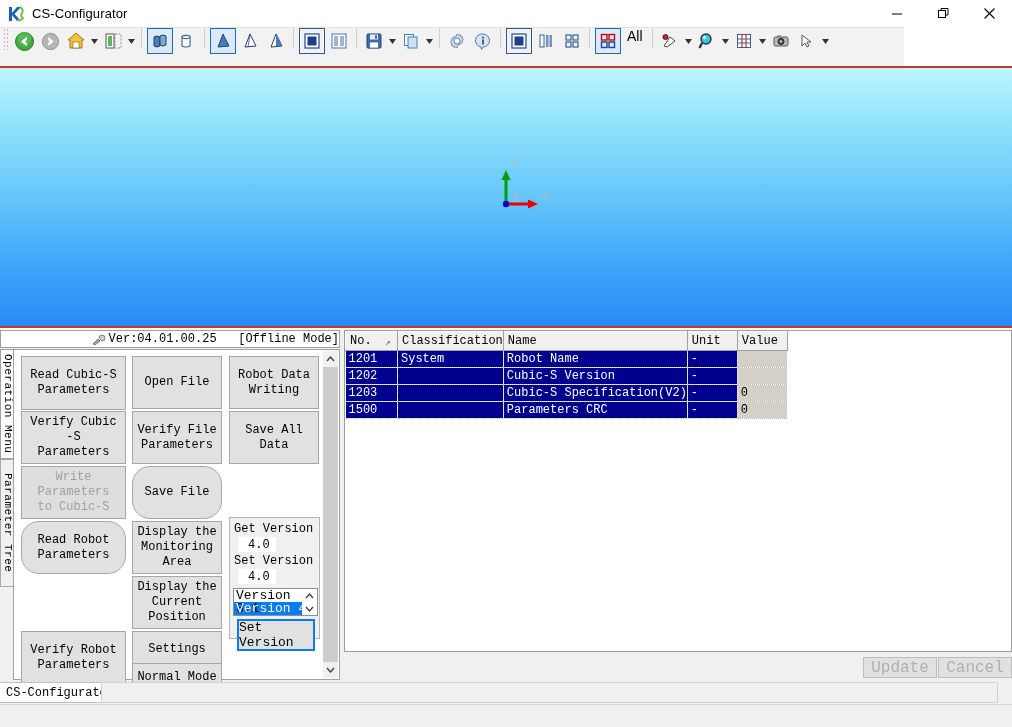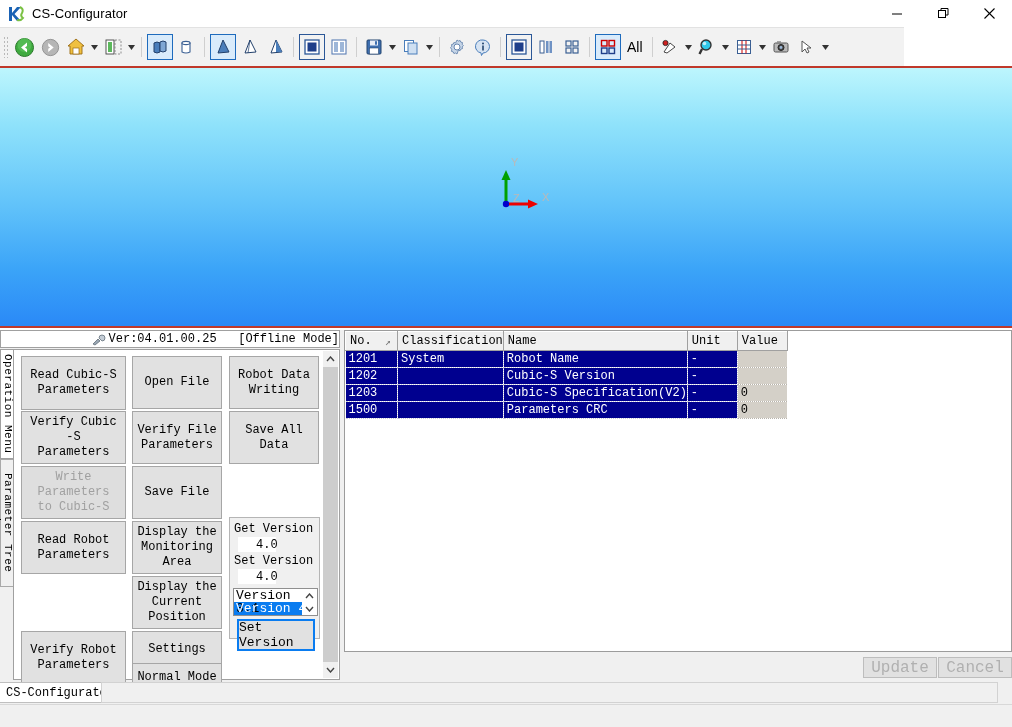--- a/index.html
+++ b/index.html
@@ -39,21 +39,21 @@
     width: 46px; height: 27px;
     display: flex; align-items: center; justify-content: center;
   }
   .win-btn svg { display: block; }
 
   
   .toolbar {
     position: absolute; left: 0; top: 27px; width: 904px; height: 39px;
     background: #f2f2f2;
     border-top: 1px solid #e2e2e2;
-    display: flex; align-items: center;
+    display: flex; 
     padding-left: 3px;
     box-sizing: border-box;
   }
   .tb-grip {
     width: 5px; height: 22px;
     background-image: radial-gradient(#b9b9b9 40%, transparent 41%);
     background-size: 3px 4px;
     margin-right: 3px;
   }
   .tb-item {
@@ -174,21 +174,21 @@
   .vb-label {
     position: absolute;
     font-family: "Liberation Mono", monospace;
     font-size: 12px; color: #000;
   }
   .vb-field {
     position: absolute;
     background: #ffffff;
     font-family: "Liberation Mono", monospace;
     font-size: 12px; color: #000;
-    padding-left: 18px;
+    padding-left: 10px;
     box-sizing: border-box;
     display: flex; align-items: center;
   }
   .vb-list {
     position: absolute;
     background: #ffffff;
     border: 1px solid #8f8f8f;
     box-sizing: border-box;
     overflow: hidden;
   }
@@ -630,29 +630,29 @@
     <div class="op-panel">
 
       <div class="btn" style="left:7px; top:6px; width:105px; height:54px;">Read Cubic-S
 Parameters</div>
       <div class="btn" style="left:7px; top:61px; width:105px; height:53px;">Verify Cubic
 -S
 Parameters</div>
       <div class="btn disabled" style="left:7px; top:116px; width:105px; height:53px;">Write
 Parameters
 to Cubic-S</div>
-      <div class="btn" style="left:7px; top:171px; width:105px; height:53px;">Read Robot
+      <div class="btn" style="left:7px; top:171px; width:105px; height:53px;border-radius:18px;">Read Robot
 Parameters</div>
       <div class="btn" style="left:7px; top:281px; width:105px; height:53px;">Verify Robot
 Parameters</div>
 
       <div class="btn" style="left:118px; top:6px; width:90px; height:53px;">Open File</div>
       <div class="btn" style="left:118px; top:61px; width:90px; height:53px;">Verify File
 Parameters</div>
-      <div class="btn" style="left:118px; top:116px; width:90px; height:53px;">Save File</div>
+      <div class="btn" style="left:118px; top:116px; width:90px; height:53px;border-radius:18px;">Save File</div>
       <div class="btn" style="left:118px; top:171px; width:90px; height:53px;">Display the
 Monitoring
 Area</div>
       <div class="btn" style="left:118px; top:226px; width:90px; height:53px;">Display the
 Current
 Position</div>
       <div class="btn" style="left:118px; top:281px; width:90px; height:36px;">Settings</div>
       <div class="btn" style="left:118px; top:313px; width:90px; height:28px;">Normal Mode</div>
 
       <div class="btn" style="left:215px; top:6px; width:90px; height:53px;">Robot Data

